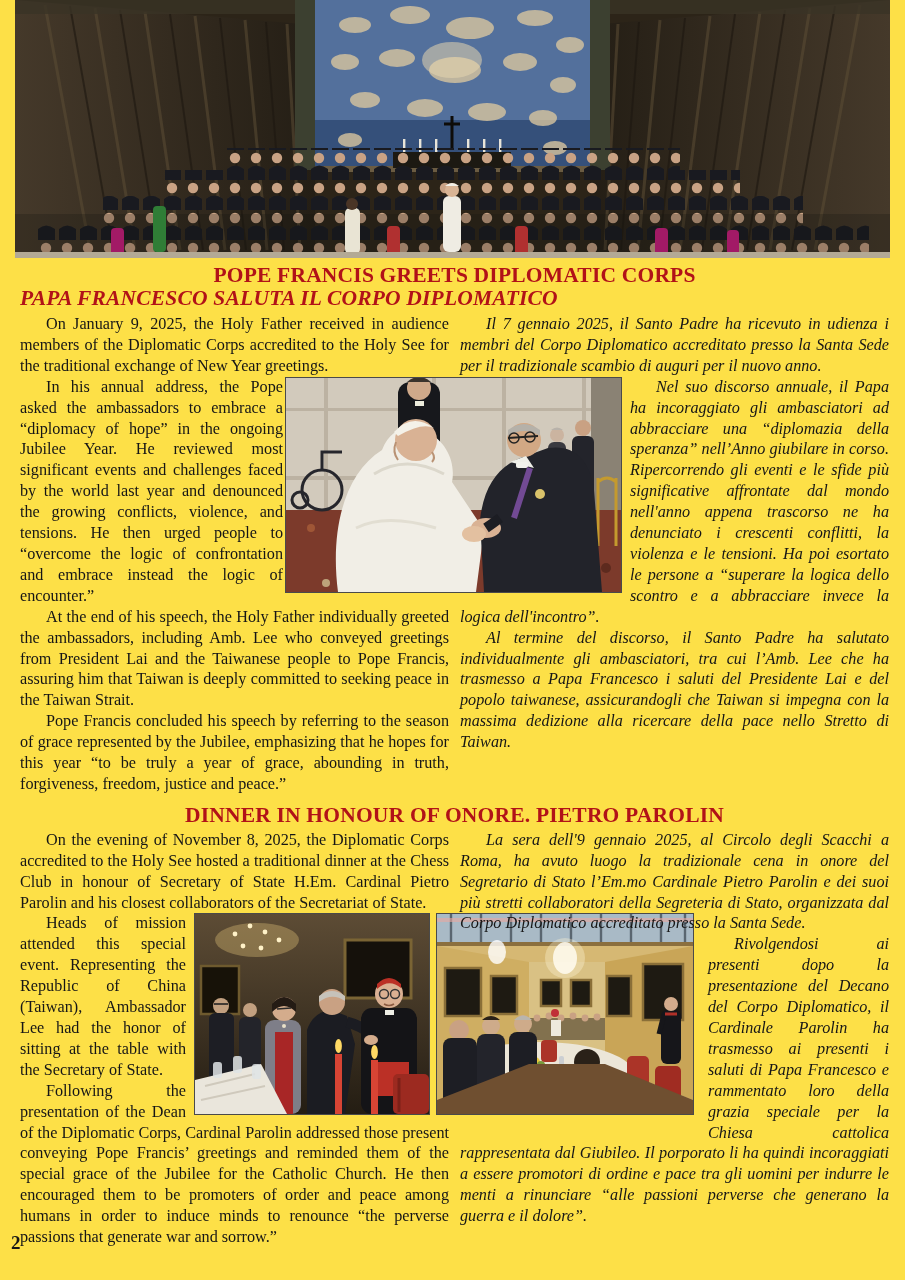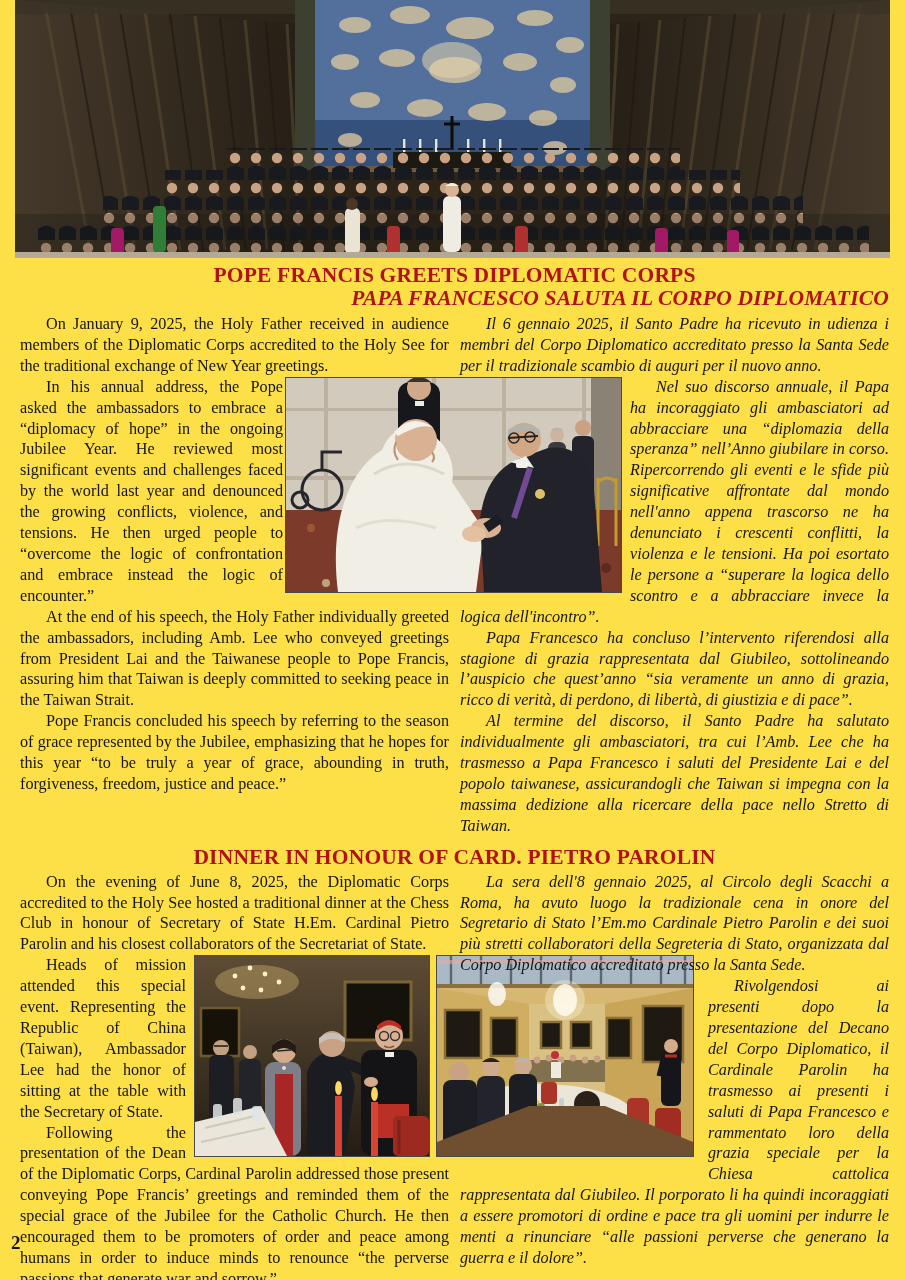--- a/index.html
+++ b/index.html
@@ -5,21 +5,21 @@
   html,body{margin:0;padding:0;background:#ffffff;}
   .page{
     position:relative; width:905px; height:1280px; background:#fde047;
     overflow:hidden; font-family:"Liberation Serif", serif; color:#161616;
   }
   .top-photo{position:absolute; left:15px; top:0; width:875px; height:258px;}
   .top-photo svg{display:block;}
   .flow{position:absolute; left:20px; top:258px; width:869px;}
   h1.head{margin:6px 0 0; text-align:center; font-size:21.5px; line-height:23px;
     font-weight:bold; letter-spacing:.2px;}
-  h2.subhead{margin:0 0 4px; text-align:right; font-size:21.5px; line-height:23px;
+  h2.subhead{margin:0 0 4px; text-align:left; font-size:21.5px; line-height:23px;
     font-weight:bold; font-style:italic; letter-spacing:.2px;}
   .cols{display:flex; gap:11px; margin-top:3px;}
   .col{width:429px; font-size:16.2px; line-height:20.9px; text-align:justify;}
   .col p{margin:0; text-indent:26px;}
   .col-it{font-style:italic;}
   
   .s1-spacer{float:right; width:158px; height:190px; margin-left:8px; margin-bottom:2px;}
   .s1-photo{float:left; width:337px; height:216px; margin-left:-175px; margin-right:8px;
     margin-bottom:3px; border:1px solid #4a4a4a; box-sizing:border-box; background:#888;}
   .s1-photo svg{display:block;}
@@ -156,21 +156,21 @@
       <div class="cols">
         <div class="col col-en" lang="en">
           <p>On January 9, 2025, the Holy Father received in audience members of the Diplomatic Corps accredited to the Holy See for the traditional exchange of New Year greetings.</p>
           <div class="s1-spacer"></div>
           <p>In his annual address, the Pope asked the ambassadors to embrace a “diplomacy of hope” in the ongoing Jubilee Year. He reviewed most significant events and challenges faced by the world last year and denounced the growing conflicts, violence, and tensions. He then urged people to “overcome the logic of confrontation and embrace instead the logic of encounter.”</p>
           <p>At the end of his speech, the Holy Father individually greeted the ambassadors, including Amb. Lee who conveyed greetings from President Lai and the Taiwanese people to Pope Francis, assuring him that Taiwan is deeply committed to seeking peace in the Taiwan Strait.</p>
           <p>Pope Francis concluded his speech by referring to the season of grace represented by the Jubilee, emphasizing that he hopes for this year “to be truly a year of grace, abounding in truth, forgiveness, freedom, justice and peace.”</p>
         </div>
 
         <div class="col col-it" lang="it">
-          <p>Il 6 gennaio 2025, il Santo Padre ha ricevuto in udienza i membri del Corpo Diplomatico accreditato presso la Santa Sede per il tradizionale scambio di auguri per il nuovo anno.</p>
+          <p>Il 7 gennaio 2025, il Santo Padre ha ricevuto in udienza i membri del Corpo Diplomatico accreditato presso la Santa Sede per il tradizionale scambio di auguri per il nuovo anno.</p>
 
           <div class="s1-photo">
             <svg width="335" height="214" viewBox="0 0 335 214" xmlns="http://www.w3.org/2000/svg">
               <rect width="335" height="214" fill="#d2cabc"></rect>
               <g fill="#bcb2a2">
                 <rect x="38" y="0" width="4" height="140"></rect>
                   <rect x="146" y="0" width="4" height="132"></rect>
                 <rect x="216" y="0" width="4" height="134"></rect>
                   <rect x="296" y="0" width="4" height="140"></rect>
                 <rect x="0" y="30" width="335" height="3"></rect>
@@ -234,32 +234,31 @@
               <path d="M244,90 L228,140" stroke="#7b4fa0" stroke-width="6" opacity="0.9"></path>
               <circle cx="254" cy="116" r="5" fill="#d9c26a"></circle>
 
               <ellipse cx="200" cy="150" rx="15" ry="10" fill="#d9b294"></ellipse>
               <ellipse cx="188" cy="156" rx="12" ry="8" fill="#e3c0a0"></ellipse>
               <path d="M214,140 Q206,146 200,150" stroke="#1c1d23" stroke-width="10" fill="none"></path>
             </svg>
           </div>
 
           <p>Nel suo discorso annuale, il Papa ha incoraggiato gli ambasciatori ad abbracciare una “diplomazia della speranza” nell’Anno giubilare in corso. Ripercorrendo gli eventi e le sfide più significative affrontate dal mondo nell'anno appena trascorso ne ha denunciato i crescenti conflitti, la violenza e le tensioni. Ha poi esortato le persone a “superare la logica dello scontro e a abbracciare invece la logica dell'incontro”.</p>
-          <p>Papa Francesco ha concluso l’intervento riferendosi alla stagione di grazia rappresentata dal Giubileo, sottolineando l’auspicio che quest’anno “sia veramente un anno di grazia, ricco di verità, di perdono, di libertà, di giustizia e di pace”.</p>
           <p>Al termine del discorso, il Santo Padre ha salutato individualmente gli ambasciatori, tra cui l’Amb. Lee che ha trasmesso a Papa Francesco i saluti del Presidente Lai e del popolo taiwanese, assicurandogli che Taiwan si impegna con la massima dedizione alla ricercare della pace nello Stretto di Taiwan.</p>
         </div>
       </div>
     </section>
 
     <section class="sec2">
-      <h1 class="head" style="color:#b11218">DINNER IN HONOUR OF CARD. PIETRO PAROLIN</h1>
+      <h1 class="head" style="color:#b11218">DINNER IN HONOUR OF ONORE. PIETRO PAROLIN</h1>
 
       <div class="cols">
         <div class="col col-en" lang="en">
-          <p>On the evening of June 8, 2025, the Diplomatic Corps accredited to the Holy See hosted a traditional dinner at the Chess Club in honour of Secretary of State H.Em. Cardinal Pietro Parolin and his closest collaborators of the Secretariat of State.</p>
+          <p>On the evening of November 8, 2025, the Diplomatic Corps accredited to the Holy See hosted a traditional dinner at the Chess Club in honour of Secretary of State H.Em. Cardinal Pietro Parolin and his closest collaborators of the Secretariat of State.</p>
 
           <div class="s2-photos">
 
             <div class="ph ph-a">
               <svg width="234" height="200" viewBox="0 0 234 200" xmlns="http://www.w3.org/2000/svg">
                 <defs>
                   <linearGradient id="cl" x1="0" y1="0" x2="0" y2="1">
                     <stop offset="0" stop-color="#5d4c35"></stop>
                       <stop offset="1" stop-color="#241d13"></stop>
                   </linearGradient>
@@ -413,21 +412,21 @@
                 <polygon points="0,186 92,150 168,150 256,186 256,200 0,200" fill="#6f4f30"></polygon>
               </svg>
             </div>
           </div>
 
           <p>Heads of mission attended this special event.  Representing the Republic of China (Taiwan), Ambassador Lee had the honor of sitting at the table with the Secretary of State.</p>
           <p>Following the presentation of the Dean of the Diplomatic Corps, Cardinal Parolin addressed those present conveying Pope Francis’ greetings and reminded them of the special grace of the Jubilee for the Catholic Church. He then encouraged them to be promoters of order and peace among humans in order to induce minds to renounce “the perverse passions that generate war and sorrow.”</p>
         </div>
 
         <div class="col col-it" lang="it">
-          <p>La sera dell'8 gennaio 2025, al Circolo degli Scacchi a Roma, ha avuto luogo la tradizionale cena in onore del Segretario di Stato l’Em.mo Cardinale Pietro Parolin e dei suoi più stretti collaboratori della Segreteria di Stato, organizzata dal Corpo Diplomatico accreditato presso la Santa Sede.</p>
+          <p>La sera dell'9 gennaio 2025, al Circolo degli Scacchi a Roma, ha avuto luogo la tradizionale cena in onore del Segretario di Stato l’Em.mo Cardinale Pietro Parolin e dei suoi più stretti collaboratori della Segreteria di Stato, organizzata dal Corpo Diplomatico accreditato presso la Santa Sede.</p>
           <div class="s2-spacer"></div>
           <p>Rivolgendosi ai presenti dopo la presentazione del Decano del Corpo Diplomatico, il Cardinale Parolin ha trasmesso ai presenti i saluti di Papa Francesco e rammentato loro della grazia speciale per la Chiesa cattolica rappresentata dal Giubileo. Il porporato li ha quindi incoraggiati a essere promotori di ordine e pace tra gli uomini per indurre le menti a rinunciare “alle passioni perverse che generano la guerra e il dolore”.</p>
         </div>
       </div>
     </section>
   </div>
 
   <div class="pageno">2</div>
 </div>
 

